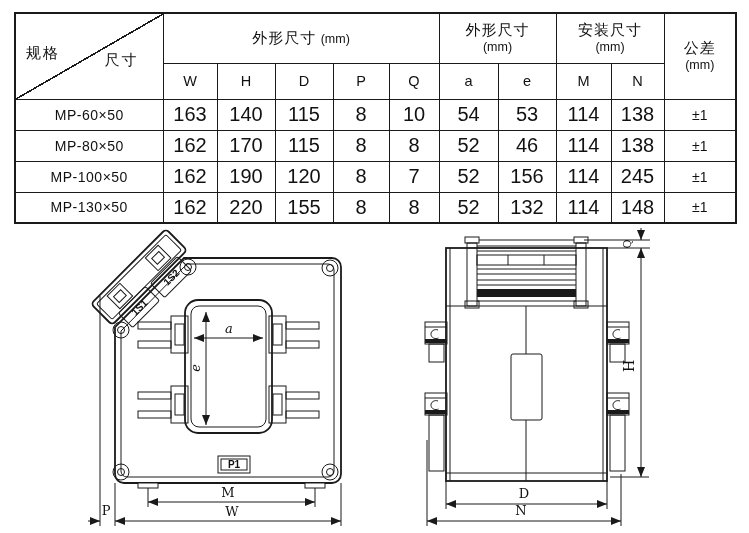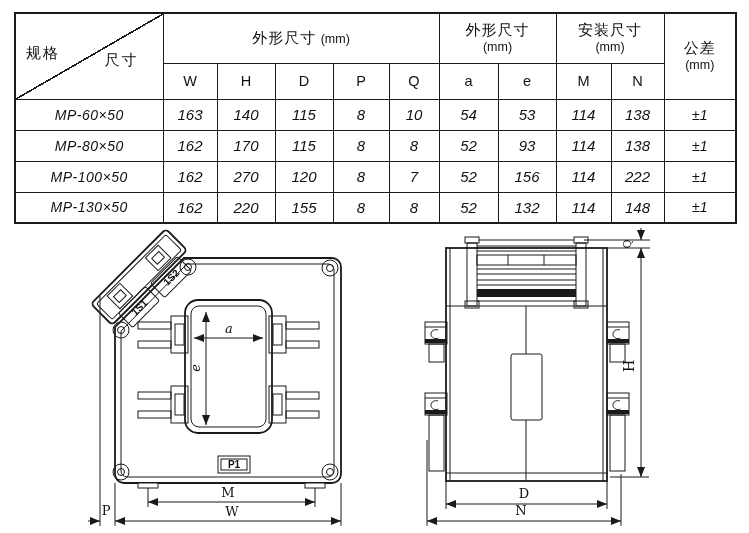--- a/index.html
+++ b/index.html
@@ -5,26 +5,26 @@
   html,body{margin:0;padding:0;background:#fff;}
   #page{position:relative;width:749px;height:533px;background:#ffffff;overflow:hidden;
         font-family:"Liberation Sans",sans-serif;color:#111;}
   
   table.dim{position:absolute;left:14px;top:12px;border-collapse:collapse;table-layout:fixed;
             width:721px;border:2px solid #1a1a1a;}
   table.dim th,table.dim td{border:1px solid #1a1a1a;text-align:center;vertical-align:middle;
             padding:0;font-weight:normal;overflow:hidden;}
   tr.grp{height:50px;}
   tr.sub{height:36px;}
-  tr.datarow{height:31px;font-style:italic;}
+  tr.datarow{height:31px;}
   .grp-title{font-size:15px;letter-spacing:1px;}
   .unit{font-size:12.5px;}
   .stack span{display:block;line-height:1.25;}
   .colhead{font-size:14.5px;font-weight:bold;font-family:"Liberation Sans",sans-serif;}
-  td.val{font-size:15px;}
+  td.val{font-size:20px;}
   td.spec{font-size:14px;letter-spacing:0.5px;}
   td.tol{font-size:14px;}
   
   th.corner{position:relative;
      background-image:linear-gradient(to bottom right,
         transparent calc(50% - 0.8px), #1a1a1a calc(50% - 0.8px),
         #1a1a1a calc(50% + 0.8px), transparent calc(50% + 0.8px));}
   th.corner .tr{position:absolute;top:12px;right:24px;font-size:15px;letter-spacing:2px;margin-top:25px;}
   th.corner .bl{position:absolute;bottom:36px;left:10px;font-size:15px;letter-spacing:2px;}
   
@@ -106,36 +106,36 @@
         <td class="tol">±1</td>
       </tr>
       <tr class="datarow">
         <td class="spec">MP-80×50</td>
         <td class="val">162</td>
         <td class="val">170</td>
         <td class="val">115</td>
         <td class="val">8</td>
         <td class="val">8</td>
         <td class="val">52</td>
-        <td class="val">93</td>
+        <td class="val">46</td>
         <td class="val">114</td>
         <td class="val">138</td>
         <td class="tol">±1</td>
       </tr>
       <tr class="datarow">
         <td class="spec">MP-100×50</td>
         <td class="val">162</td>
-        <td class="val">270</td>
+        <td class="val">190</td>
         <td class="val">120</td>
         <td class="val">8</td>
         <td class="val">7</td>
         <td class="val">52</td>
         <td class="val">156</td>
         <td class="val">114</td>
-        <td class="val">222</td>
+        <td class="val">245</td>
         <td class="tol">±1</td>
       </tr>
       <tr class="datarow">
         <td class="spec">MP-130×50</td>
         <td class="val">162</td>
         <td class="val">220</td>
         <td class="val">155</td>
         <td class="val">8</td>
         <td class="val">8</td>
         <td class="val">52</td>

